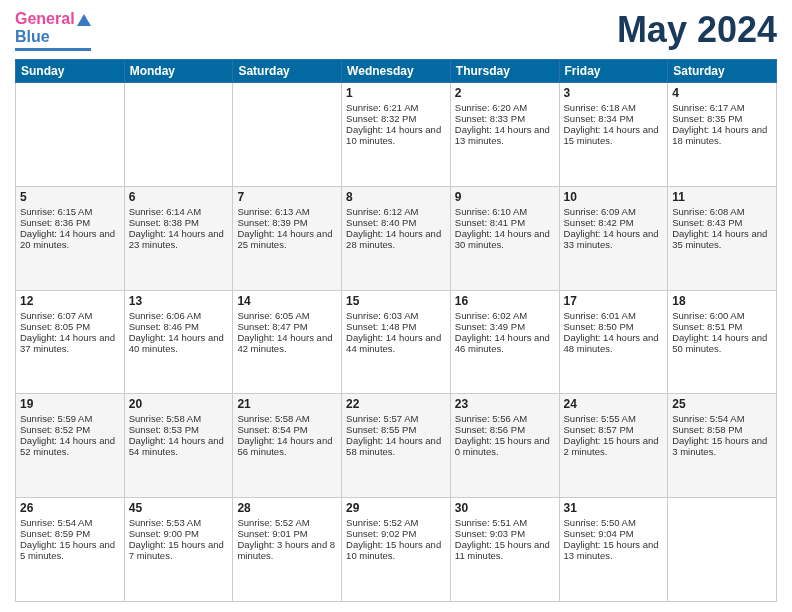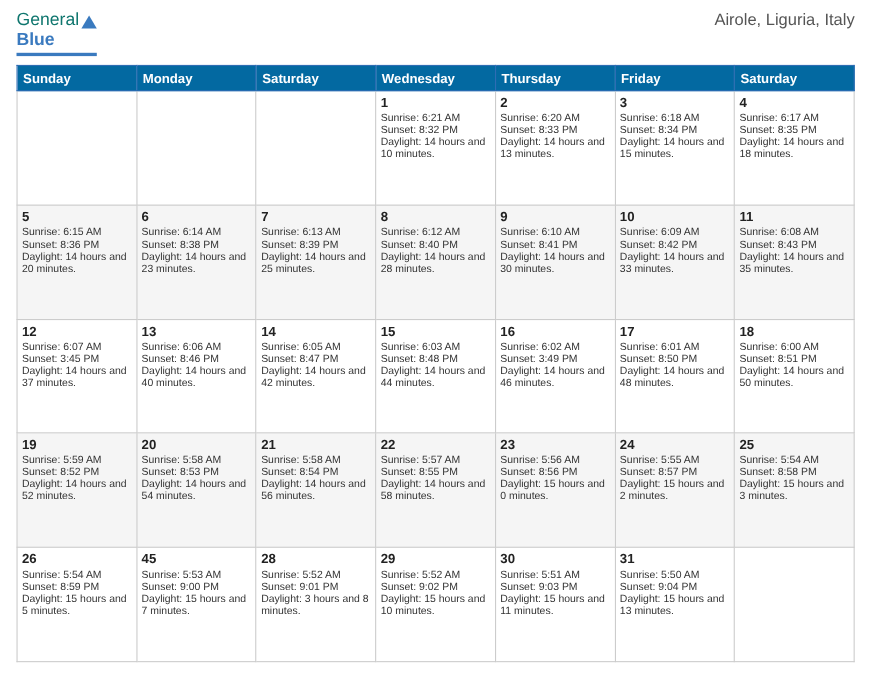--- a/index.html
+++ b/index.html
@@ -75,22 +75,22 @@
     .logo-wrapper {
       display: flex;
       flex-direction: column;
     }
     .logo-top {
       display: flex;
       align-items: flex-end;
     }
     .logo-general {
       font-size: 16px;
-      font-weight: normal;
-      color: #0f766e;
+      font-weight: bold;
+      color: #ec4899;
     }
     .logo-blue {
       font-size: 16px;
       font-weight: bold;
       color: #3a7abf;
     }
     .logo-triangle {
       display: inline-block;
       width: 0;
       height: 0;
@@ -116,21 +116,21 @@
       <div class="logo-top">
         <span class="logo-general">General</span>
         <span class="logo-triangle"></span>
       </div>
       <div style="display:flex;align-items:center;">
         <span class="logo-blue">Blue</span>
       </div>
       <div class="logo-underline"></div>
     </div>
     <div class="title-block">
-      <div class="title-location">Airole, Liguria, Italy</div>
+      <div class="title-month">May 2024</div>
     </div>
   </div>
 
   <table class="calendar">
     <thead>
       <tr>
         <th>Sunday</th>
         <th>Monday</th>
         <th>Saturday</th>
         <th>Wednesday</th>
@@ -210,39 +210,39 @@
             <span class="day-num">11</span>
             <div>Sunrise: 6:08 AM</div>
             <div>Sunset: 8:43 PM</div>
             <div>Daylight: 14 hours and 35 minutes.</div>
           </td>
         </tr>
         <tr>
           <td>
             <span class="day-num">12</span>
             <div>Sunrise: 6:07 AM</div>
-            <div>Sunset: 3:45 PM</div>
+            <div>Sunset: 8:05 PM</div>
             <div>Daylight: 14 hours and 37 minutes.</div>
           </td>
           <td>
             <span class="day-num">13</span>
             <div>Sunrise: 6:06 AM</div>
             <div>Sunset: 8:46 PM</div>
             <div>Daylight: 14 hours and 40 minutes.</div>
           </td>
           <td>
             <span class="day-num">14</span>
             <div>Sunrise: 6:05 AM</div>
             <div>Sunset: 8:47 PM</div>
             <div>Daylight: 14 hours and 42 minutes.</div>
           </td>
           <td>
             <span class="day-num">15</span>
             <div>Sunrise: 6:03 AM</div>
-            <div>Sunset: 8:48 PM</div>
+            <div>Sunset: 1:48 PM</div>
             <div>Daylight: 14 hours and 44 minutes.</div>
           </td>
           <td>
             <span class="day-num">16</span>
             <div>Sunrise: 6:02 AM</div>
             <div>Sunset: 3:49 PM</div>
             <div>Daylight: 14 hours and 46 minutes.</div>
           </td>
           <td>
             <span class="day-num">17</span>

